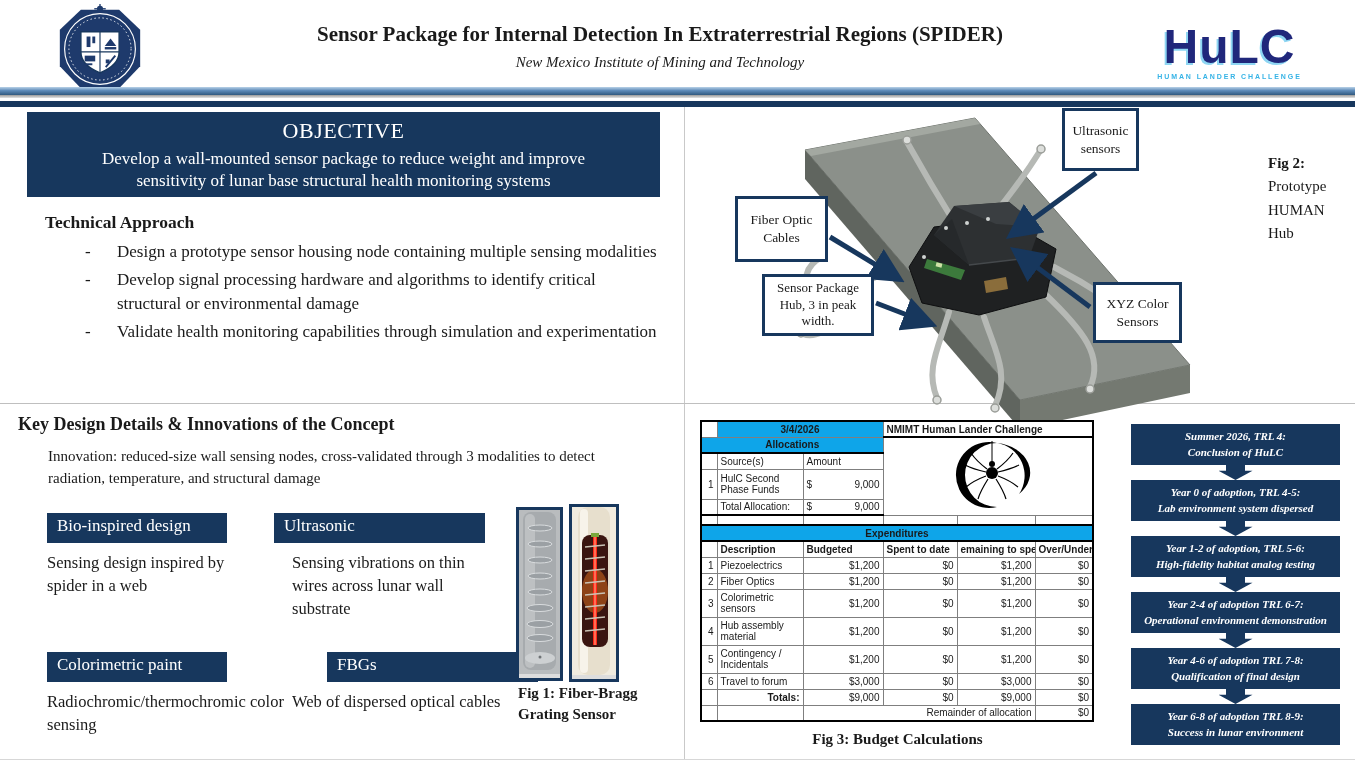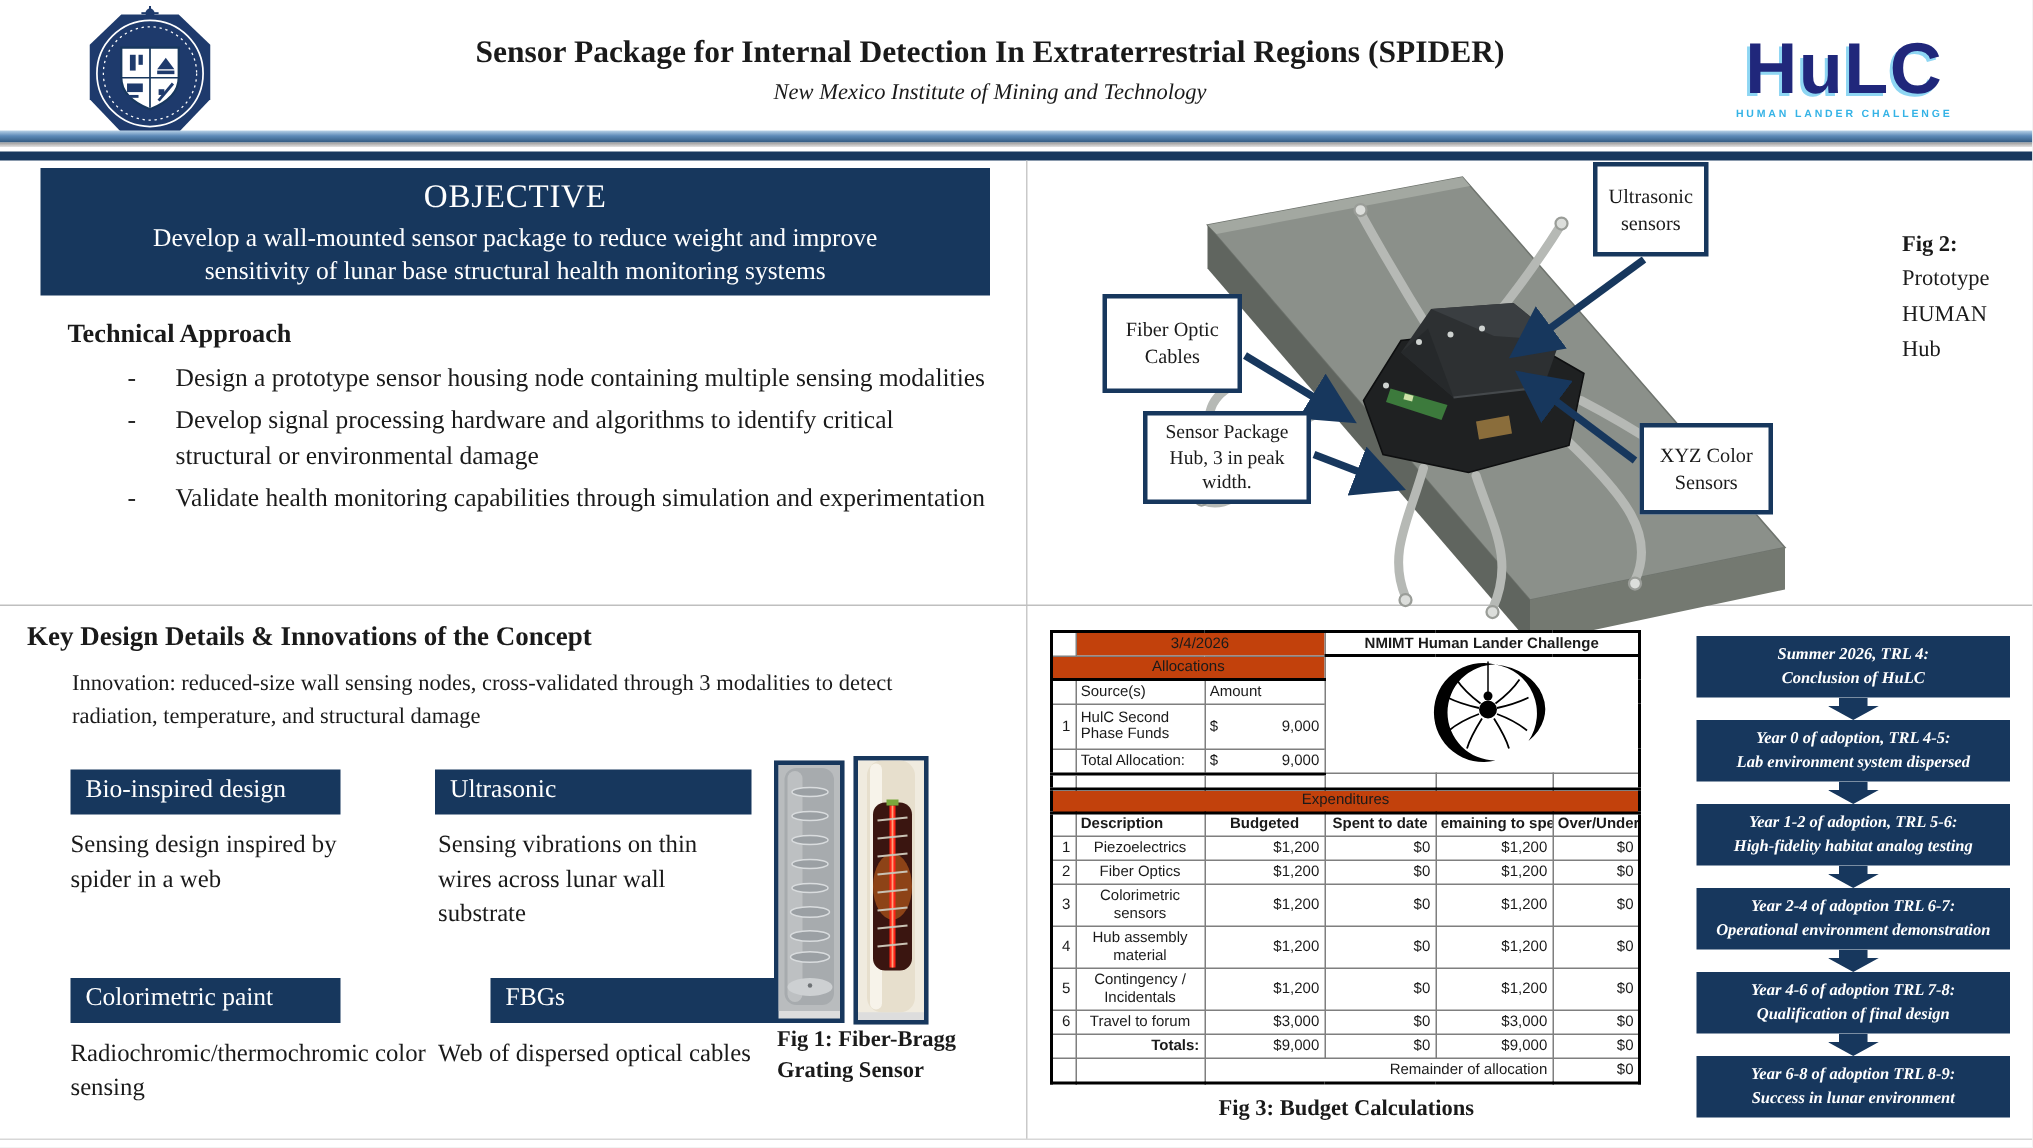--- a/index.html
+++ b/index.html
@@ -57,21 +57,21 @@
   .co-hub   { left:762px; top:274px; width:112px; height:62px; font-size:13px; }
   .fig2-cap { left:1268px; top:152px; width:86px; font-size:15px; line-height:1.55; }
   .figlabel { font-weight:bold; }
 
   
   .kd-head { left:18px; top:414px; font-size:18px; font-weight:bold; }
   .kd-intro { left:48px; top:446px; width:590px; font-size:15px; line-height:1.45; }
   .pill { background:#17375d; color:#fff; height:30px; font-size:17px;
     padding:3px 0 0 10px; }
   .pill-bio  { left:47px;  top:513px; width:180px; }
-  .pill-ultra{ left:290px; top:513px; width:211px; }
+  .pill-ultra{ left:274px; top:513px; width:211px; }
   .pill-col  { left:47px;  top:652px; width:180px; }
   .pill-fbg  { left:290px; top:652px; width:211px;margin-left:37px; }
   .card-text { font-size:16.5px; line-height:1.4; }
   .ct-bio  { left:47px;  top:551px; width:215px; }
   .ct-ultra{ left:292px; top:551px; width:212px; }
   .ct-col  { left:47px;  top:690px; width:255px; }
   .ct-fbg  { left:292px; top:690px; width:212px; }
 
   .fig1-img { border:3px solid #17375d; background:#ddd; }
   .f1a { left:516px; top:507px; }
@@ -79,23 +79,23 @@
   .fig1-cap { left:518px; top:683px; width:152px; font-size:15px; font-weight:bold;
     line-height:1.4; }
 
   
   .budget { left:700px; top:420px; width:392px; border-collapse:collapse;
     font-family:"Liberation Sans", sans-serif; font-size:10px; table-layout:fixed;
     border:2px solid #000; background:#fff; }
   .budget td { border:1px solid #7f7f7f; padding:1px 3px; overflow:hidden;
     white-space:nowrap; }
   .budget .wrap { white-space:normal; line-height:1.15; }
-  .budget .lb { background:#c2410c; text-align:center; }
+  .budget .lb { background:#0ea5e9; text-align:center;font-weight:bold; }
   .budget .bold { font-weight:bold; }
-  .budget .ctr { text-align:center; }
+  .budget .ctr { text-align:left; }
   .budget .rt { text-align:right; }
   .budget .cur { display:flex; justify-content:space-between; }
   .budget .hvy { border-bottom:2px solid #000; }
   .budget .hvyt { border-top:2px solid #000; }
   .fig3-cap { left:780px; top:731px; width:235px; text-align:center; font-size:15px;
     font-weight:bold; }
 
   
   .timeline { left:1131px; top:424px; width:209px; height:328px; display:flex;
     flex-direction:column; justify-content:flex-start; align-items:center;font-style:italic; }

